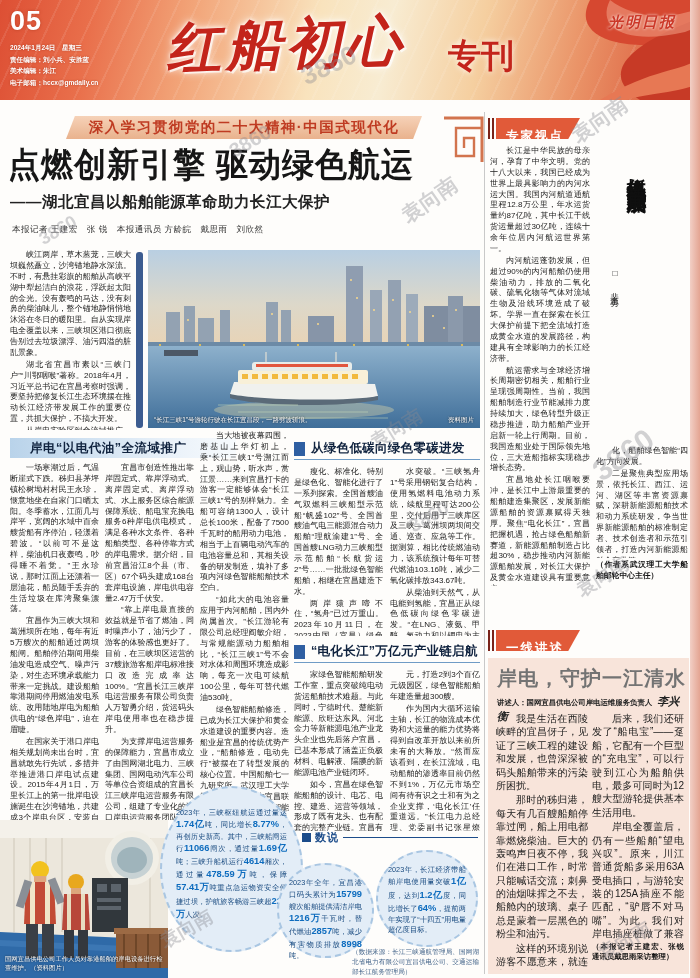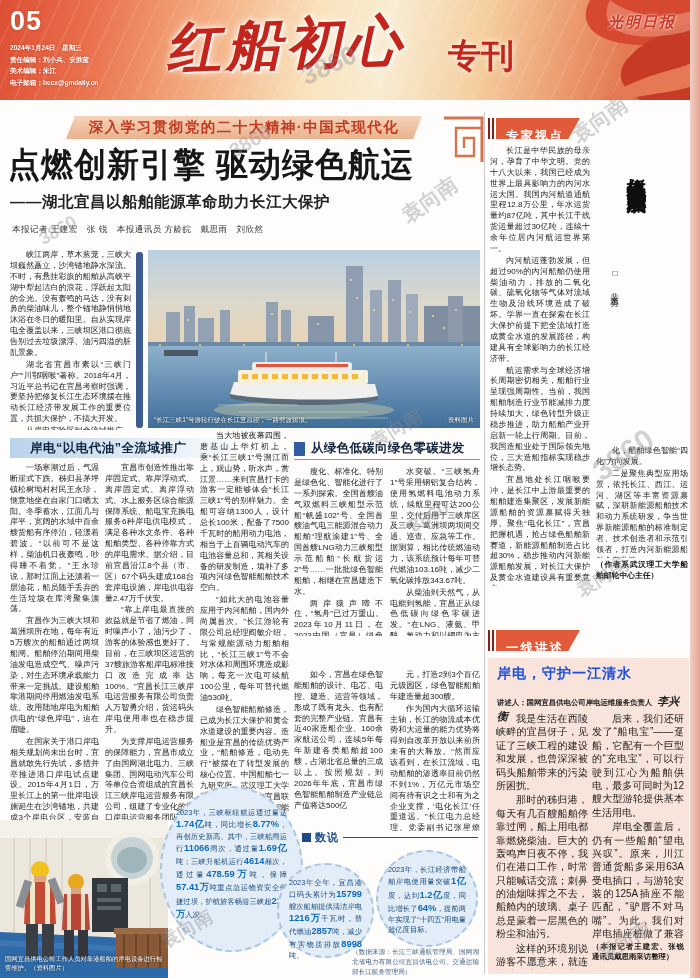--- a/index.html
+++ b/index.html
@@ -86,21 +86,21 @@
   #experthdr { left:488px; top:118px; }
   #flhdr { left:488px; top:630px; }
   #expleft  { left:490px; top:146px; width:100px; height:440px; }
   #vauthor { left:609px; top:268px; height:90px; writing-mode:vertical-rl; font-size:8.5px; color:#222; letter-spacing:3px; }
   #vtitle  { left:624px; top:162px; height:278px; writing-mode:vertical-rl; font-size:19.5px; font-weight:900;
     color:#0f0f0f; letter-spacing:1.5px; }
   #expright { left:596px; top:446px; width:92px; height:112px; }
   #expattr  { left:596px; top:560px; width:92px; font-size:7.8px; font-weight:bold; color:#111; text-align:justify; line-height:1.4; }
 
   #pinkpanel { left:488px; top:658px; width:201px; height:316px; background:#f8e4da; }
-  #fltitle { left:497px; top:665px; font-size:14px; font-weight:900; color:#1d4ed8; letter-spacing:1px; }
+  #fltitle { left:497px; top:665px; font-size:20px; font-weight:900; color:#737373; letter-spacing:1px; }
   #teller { left:497px; top:694px; width:188px; font-size:7.4px; font-weight:bold; color:#222; }
   #teller .name { font-size:11px; font-family:"DejaVu Serif", serif; font-style:italic; margin-left:3px; }
   #flcolA { left:496px; top:712px; width:92px; height:258px; }
   #flcolB { left:592px; top:712px; width:92px; height:228px; }
   #flattr { left:592px; top:942px; width:92px; font-size:7.4px; font-weight:bold; color:#111; text-align:justify; line-height:1.4; }
 
   #edgestrip { left:690px; top:0; width:10px; height:978px; background:linear-gradient(to right,#f2cfc5,#e4a492); }
 
   .wm { position:absolute; color:rgba(138,138,144,.38); font-weight:bold; pointer-events:none; z-index:40; white-space:nowrap; }
 </style>
@@ -237,20 +237,24 @@
   </div>
 
   <div class="abs sechdr1">
     <div class="sq"></div>
     <div class="t">岸电“以电代油”全流域推广</div>
   </div>
   <div class="abs sechdr2" id="s2hdr">
     <div class="sq2"></div>
     <div class="t">从绿色低碳向绿色零碳进发</div>
   </div>
+  <div class="abs sechdr2" id="s3hdr">
+    <div class="sq2"></div>
+    <div class="t">“电化长江”万亿元产业链启航</div>
+  </div>
 
   <div class="abs bodytext" id="col1">
       <p>一场寒潮过后，气温断崖式下跌。秭归县茅坪镇松树坳村村民王永珍，惬意地坐在自家门口晒太阳。冬季蓄水，江面几与岸平，宽阔的水域中百余艘货船有序停泊，轻漾着碧波。“以前可不是这样，柴油机日夜轰鸣，吵得睡不着觉。”王永珍说，那时江面上还漂着一层油花，船员随手丢弃的生活垃圾在库湾聚集漂荡。</p>
       <p>宜昌作为三峡大坝和葛洲坝所在地，每年有近5万艘次的船舶通过两坝船闸。船舶停泊期间用柴油发电造成空气、噪声污染，对生态环境承载能力带来一定挑战。建设船舶靠港期间停用燃油发电系统、改用陆地岸电为船舶供电的“绿色岸电”，迫在眉睫。</p>
       <p>在国家关于港口岸电相关规划尚未出台时，宜昌就敢先行先试，多措并举推进港口岸电试点建设。2015年4月1日，万里长江上的第一批岸电设施诞生在沙湾锚地，共建成3个岸电台区，安装自助式靠电箱6台，可同时为60艘趸船靠泊用电，实现了“长江岸电”从0到1的突破。从此，困扰船民的柴油味和机器噪声渐渐远去了。</p>
     </div>
   <div class="abs bodytext" id="col2">
       <p>宜昌市创造性推出靠岸固定式、靠岸浮动式、离岸固定式、离岸浮动式、水上服务区综合能源保障系统、船电宝充换电服务6种岸电供电模式，满足各种水文条件、各种船舶类型、各种停靠方式的岸电需求。据介绍，目前宜昌沿江8个县（市、区）67个码头建成168台套岸电设施，岸电供电容量2.47万千伏安。</p>
       <p>“靠上岸电最直接的效益就是节省了燃油，同时噪声小了，油污少了，游客的体验感也更好了。目前，在三峡坝区运营的37艘旅游客船岸电标准接口改造完成率达100%。”宜昌长江三峡岸电运营服务有限公司负责人万智勇介绍，货运码头岸电使用率也在稳步提升。</p>
       <p>为支撑岸电运营服务的保障能力，宜昌市成立了由国网湖北电力、三峡集团、国网电动汽车公司等单位合资组成的宜昌长江三峡岸电运营服务有限公司，组建了专业化的港口岸电运营服务团队，自主研发投运了车船一体化岸电云网服务平台，为港口、船舶提供统一结算、移动支付等便捷服务，为实现长江流域港口岸电互联互通、信息共享奠定了坚实基础。</p>
@@ -262,20 +266,21 @@
     </div>
   <div class="abs bodytext" id="col4a">
       <p>瘦化、标准化、特别是绿色化、智能化进行了一系列探索。全国首艘油气双燃料三峡船型示范船“帆盛102”号、全国首艘油气电三能源混合动力船舶“理航渝建1”号、全国首艘LNG动力三峡船型示范船舶“长航货运2”号……一批批绿色智能船舶，相继在宜昌建造下水。</p>
       <p>两岸猿声啼不住，“氢舟”已过万重山。2023年10月11日，在2023中国（宜昌）绿色能源发展大会上，由长江电力、中国船舶集团有限公司第七一二研究所、长江三峡通航管理局、中国船级社等单位研发建造的“三峡氢舟1”号下</p>
     </div>
   <div class="abs bodytext" id="col5a">
       <p>水突破。“三峡氢舟1”号采用钢铝复合结构，使用氢燃料电池动力系统，续航里程可达200公里，交付后用于三峡库区及三峡—葛洲坝两坝间交通、巡查、应急等工作。据测算，相比传统燃油动力，该系统预计每年可替代燃油103.16吨，减少二氧化碳排放343.67吨。</p>
       <p>从柴油到天然气，从电能到氢能，宜昌正从绿色低碳向绿色零碳进发。“在LNG、液氨、甲醇、氢动力和以锂电为主的电驱动技术不断发展下，未来船舶中应用低碳、零碳动力的比例将会持续提升，长江绿色智能船舶技术将会更加成熟，同时也会更加注重环保和节能。”</p>
     </div>
   <div class="abs bodytext" id="col4b">
+      <p>家绿色智能船舶研发工作室，重点突破纯电动货运船舶技术难题。与此同时，宁德时代、楚能新能源、欣旺达东风、河北金力等新能源电池产业龙头企业也先后落户宜昌，已基本形成了涵盖正负极材料、电解液、隔膜的新能源电池产业链闭环。</p>
       <p>如今，宜昌在绿色智能船舶的设计、电芯、电控、建造、运营等领域，形成了既有龙头、也有配套的完整产业链。宜昌有近40家造船企业、160余家航运公司，连续5年每年新建各类船舶超100艘，占湖北省总量的三成以上。按照规划，到2026年年底，宜昌市绿色智能船舶制造产业链总产值将达500亿</p>
     </div>
   <div class="abs bodytext" id="col5b">
       <p>元，打造2到3个百亿元级园区，绿色智能船舶年建造量超300艘。</p>
       <p>作为国内大循环运输主轴，长江的物流成本优势和大运量的能力优势将得到自改革开放以来前所未有的大释放。“然而应该看到，在长江流域，电动船舶的渗透率目前仍然不到1%，万亿元市场空间有待有识之士和有为之企业支撑，‘电化长江’任重道远。”长江电力总经理、党委副书记张星燎说。在国家发展改革委综合运输研究所所长汪鸣看来，“电化长江”不仅要实现船舶能源的绿色转型，更要将其作为培育长江新能源船舶现代化产业体系的战略机遇，并使其成为整个长江经济带的统一行动。</p>
     </div>
 
   <div class="abs" id="bphoto">
     <svg width="168" height="158" viewBox="0 0 168 158">
       <rect width="168" height="158" fill="#ece7dc"></rect>

